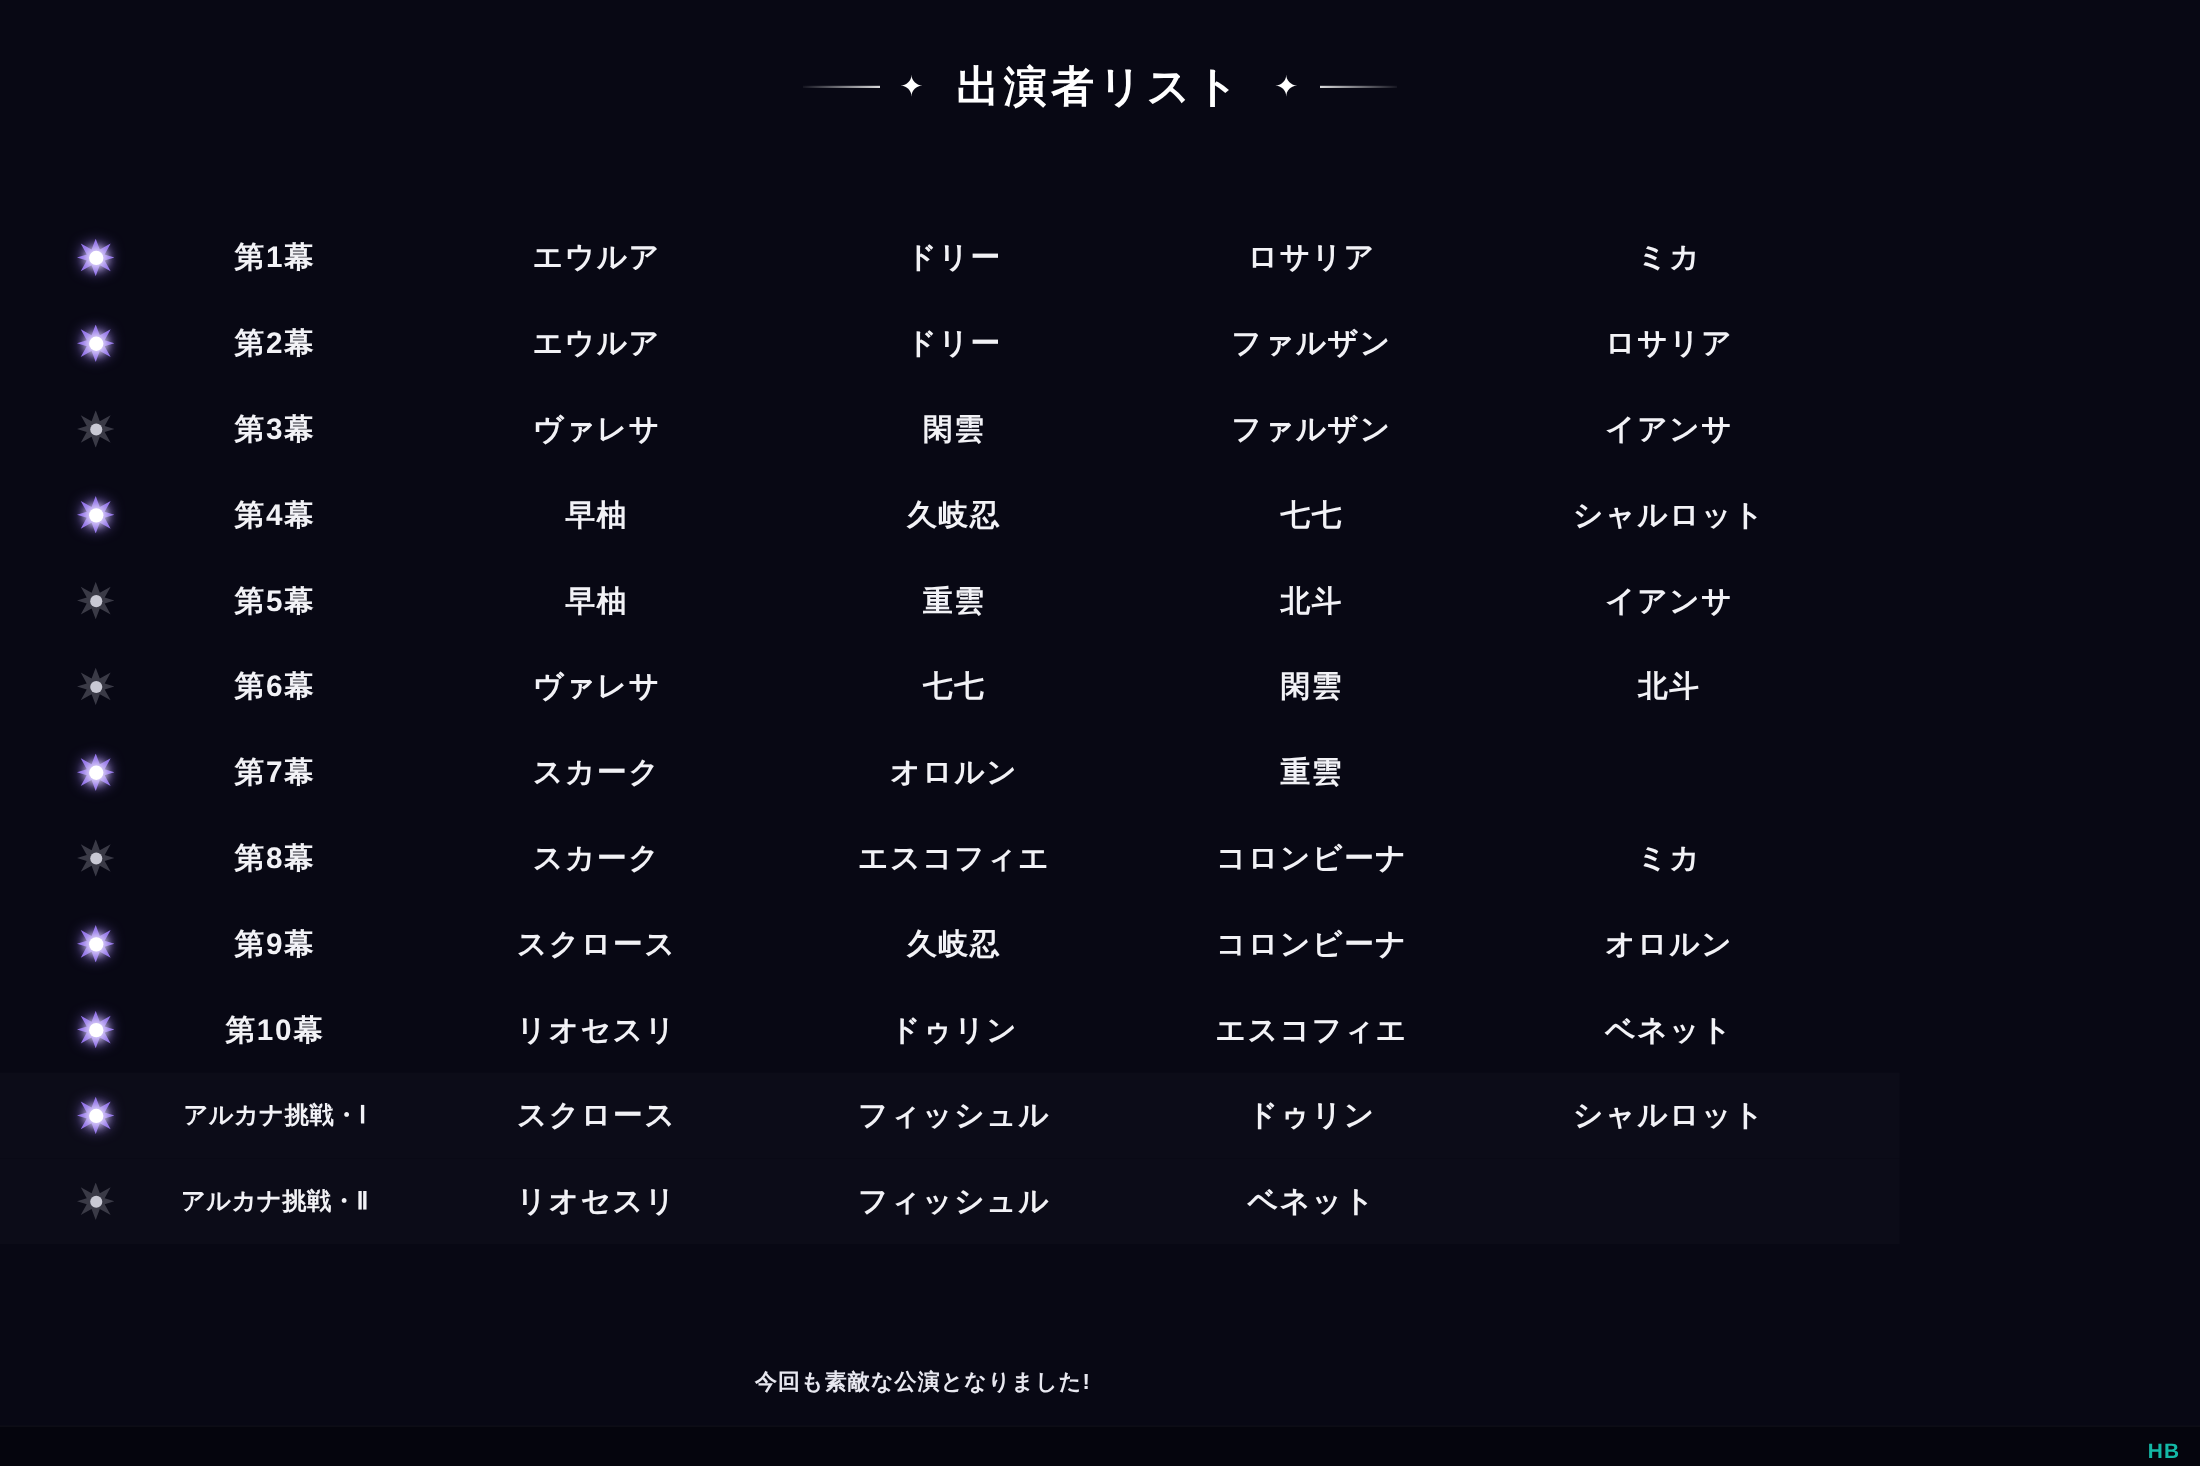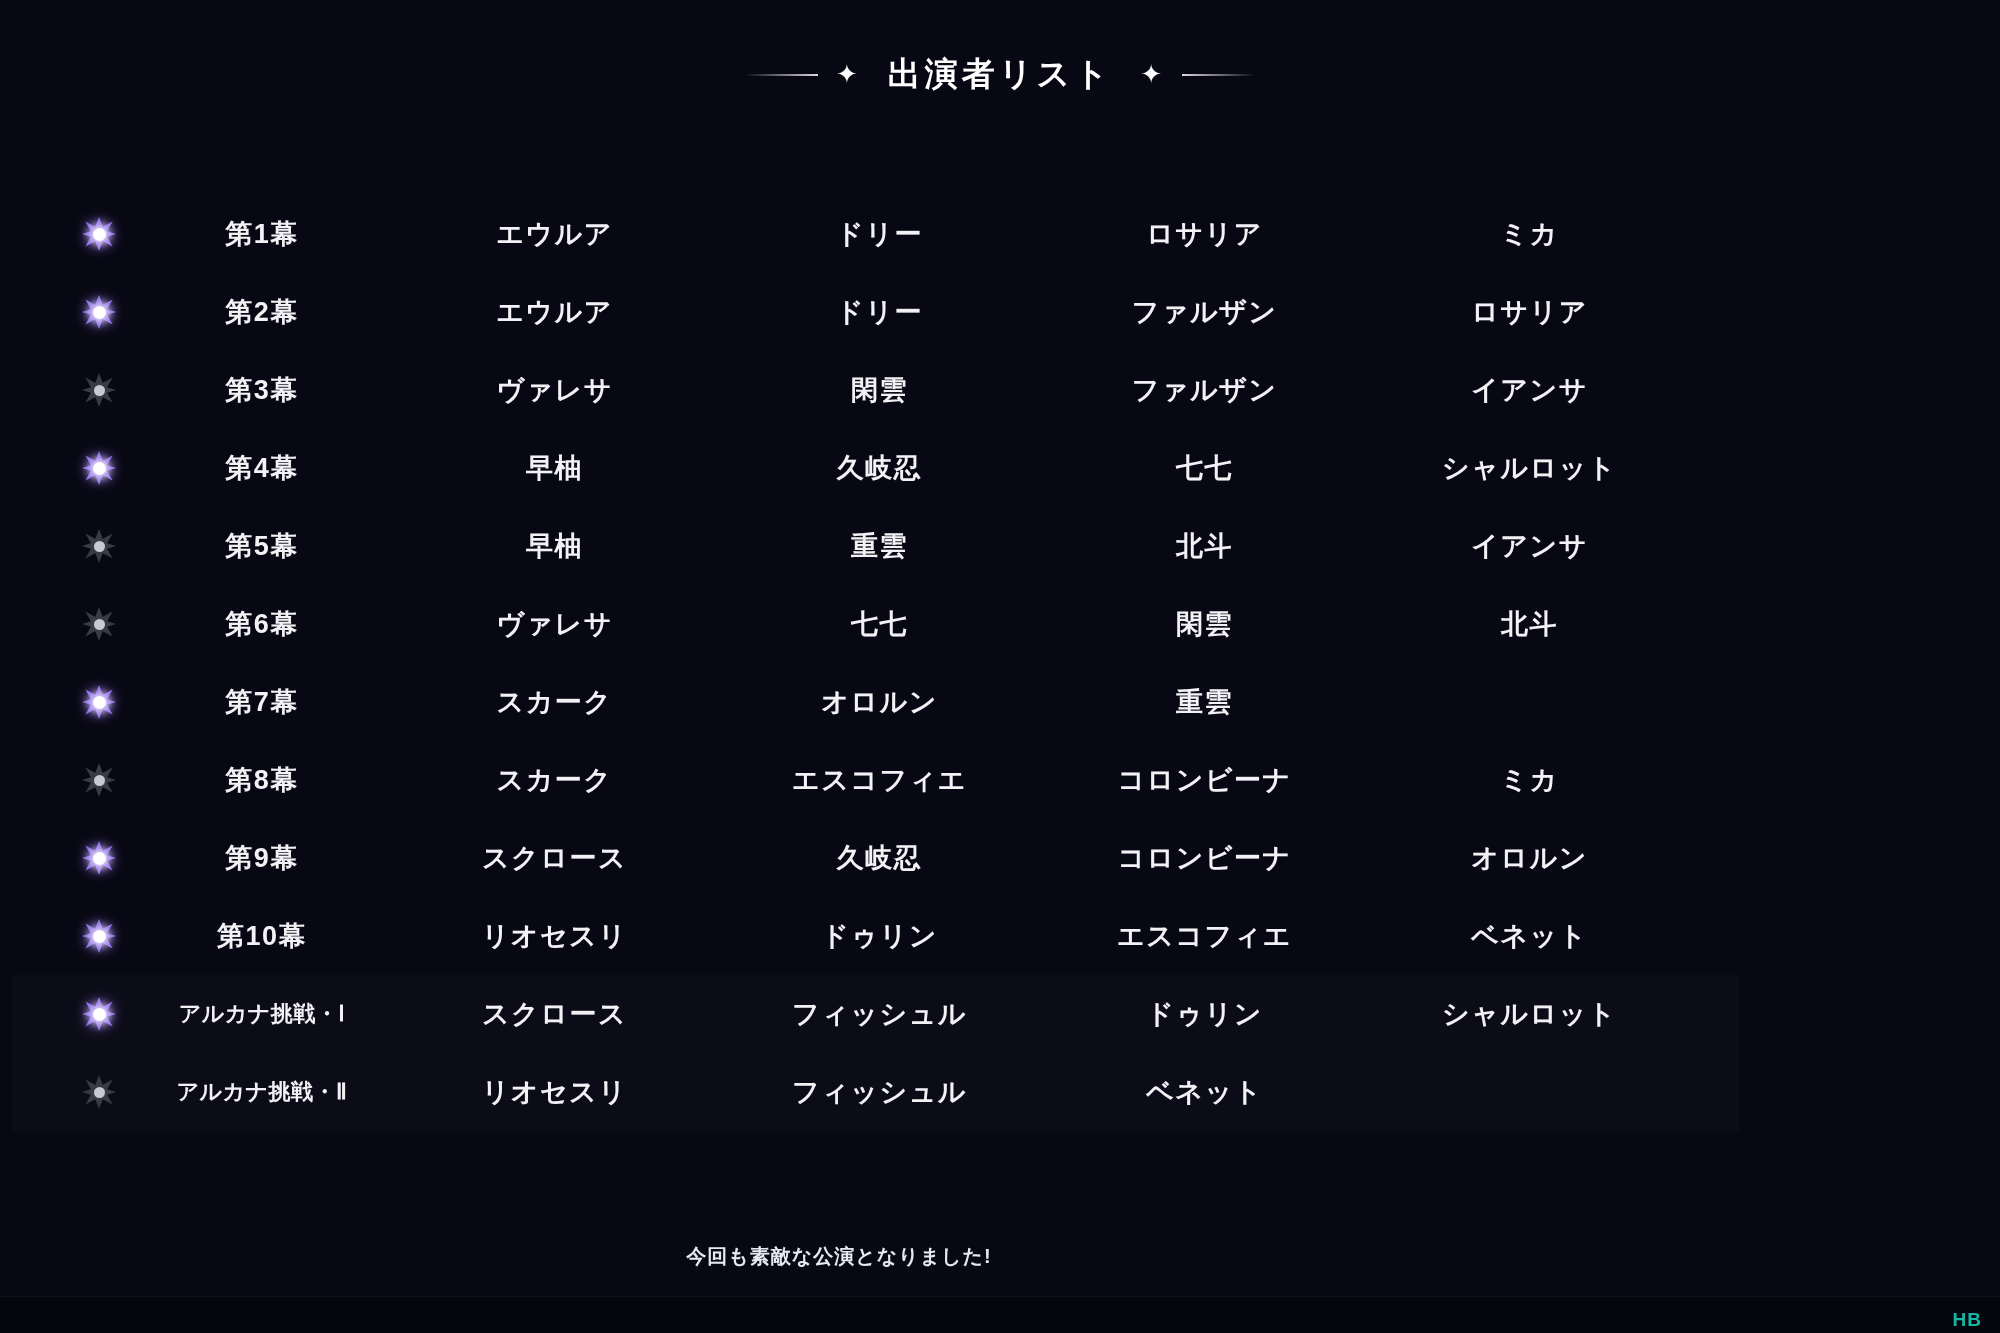--- a/index.html
+++ b/index.html
@@ -39,33 +39,33 @@
     background: linear-gradient(270deg, rgba(255,255,255,0.05), rgba(255,255,255,0.85));
   }
   .title-spark {
     font-size: 26px;
     line-height: 1;
     color: #ffffff;
     display: inline-block;
     transform: translateY(-1px);
   }
   .title-text {
-    font-size: 33px;
+    font-size: 39px;
     font-weight: bold;
     color: #ffffff;
     letter-spacing: 4px;
     padding: 0 10px;
     font-family: Liberation Mono, monospace;
   }
 
   
   .list-wrap {
     position: absolute;
     top: 195px;
-    left: 12px;
+    left: 0;
     width: 1727px;
   }
   .row {
     display: flex;
     align-items: center;
     height: 78px;
   }
   .row.highlight {
     background: rgba(255,255,255,0.018);
   }

